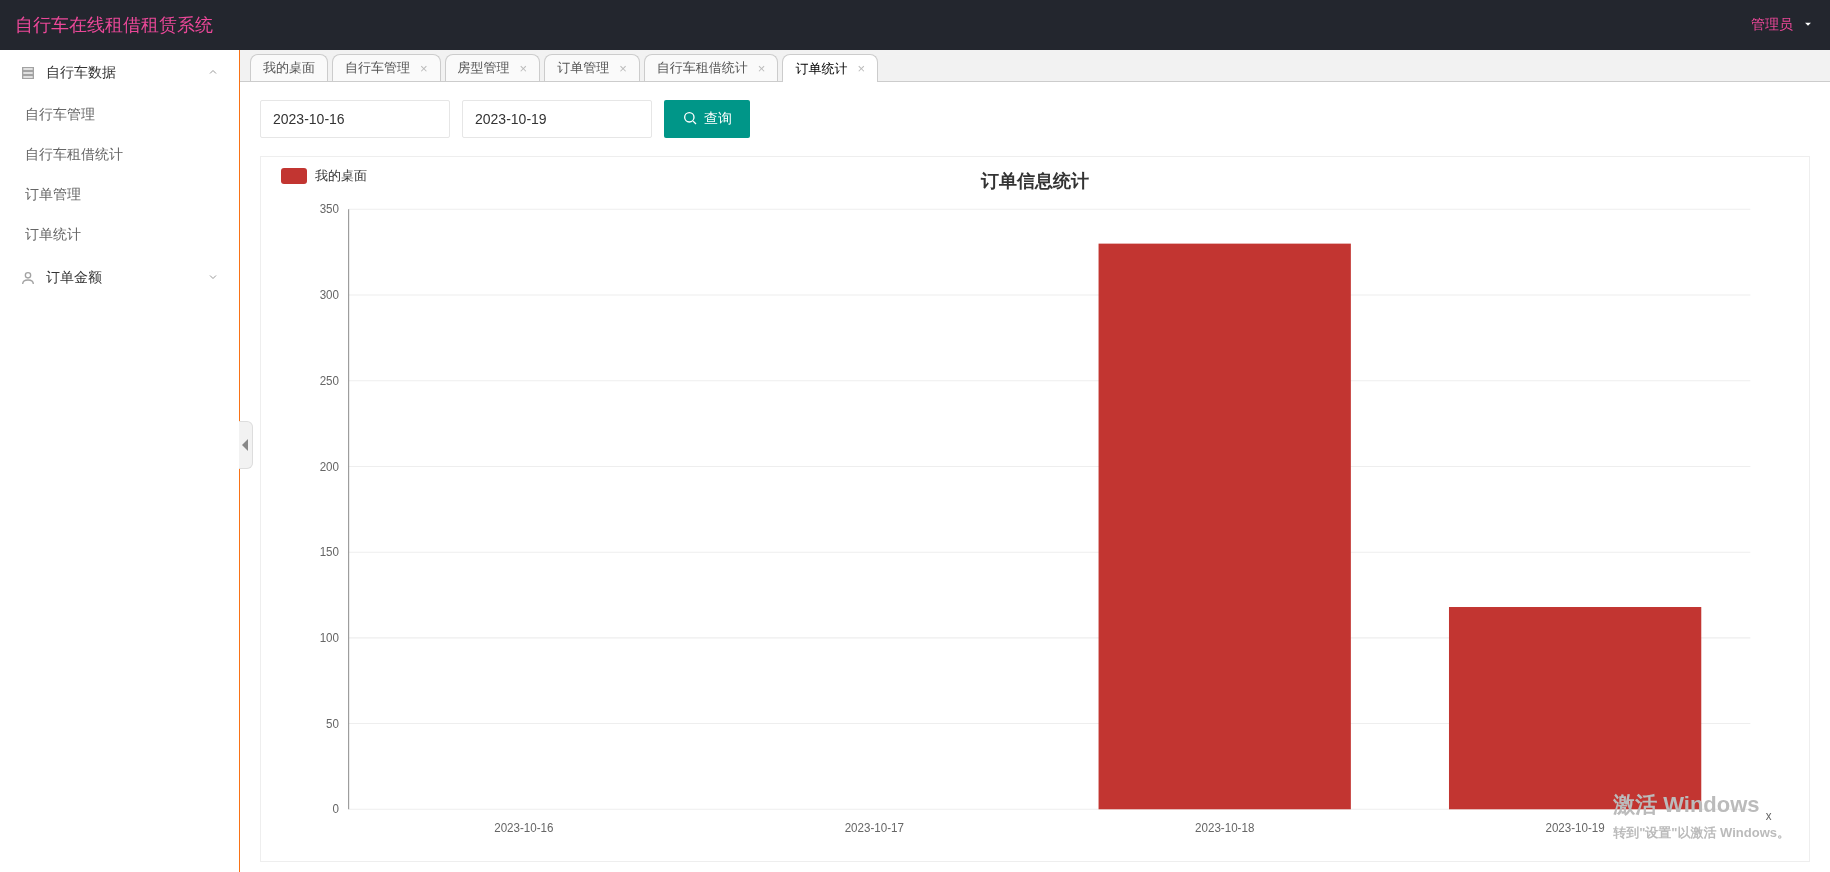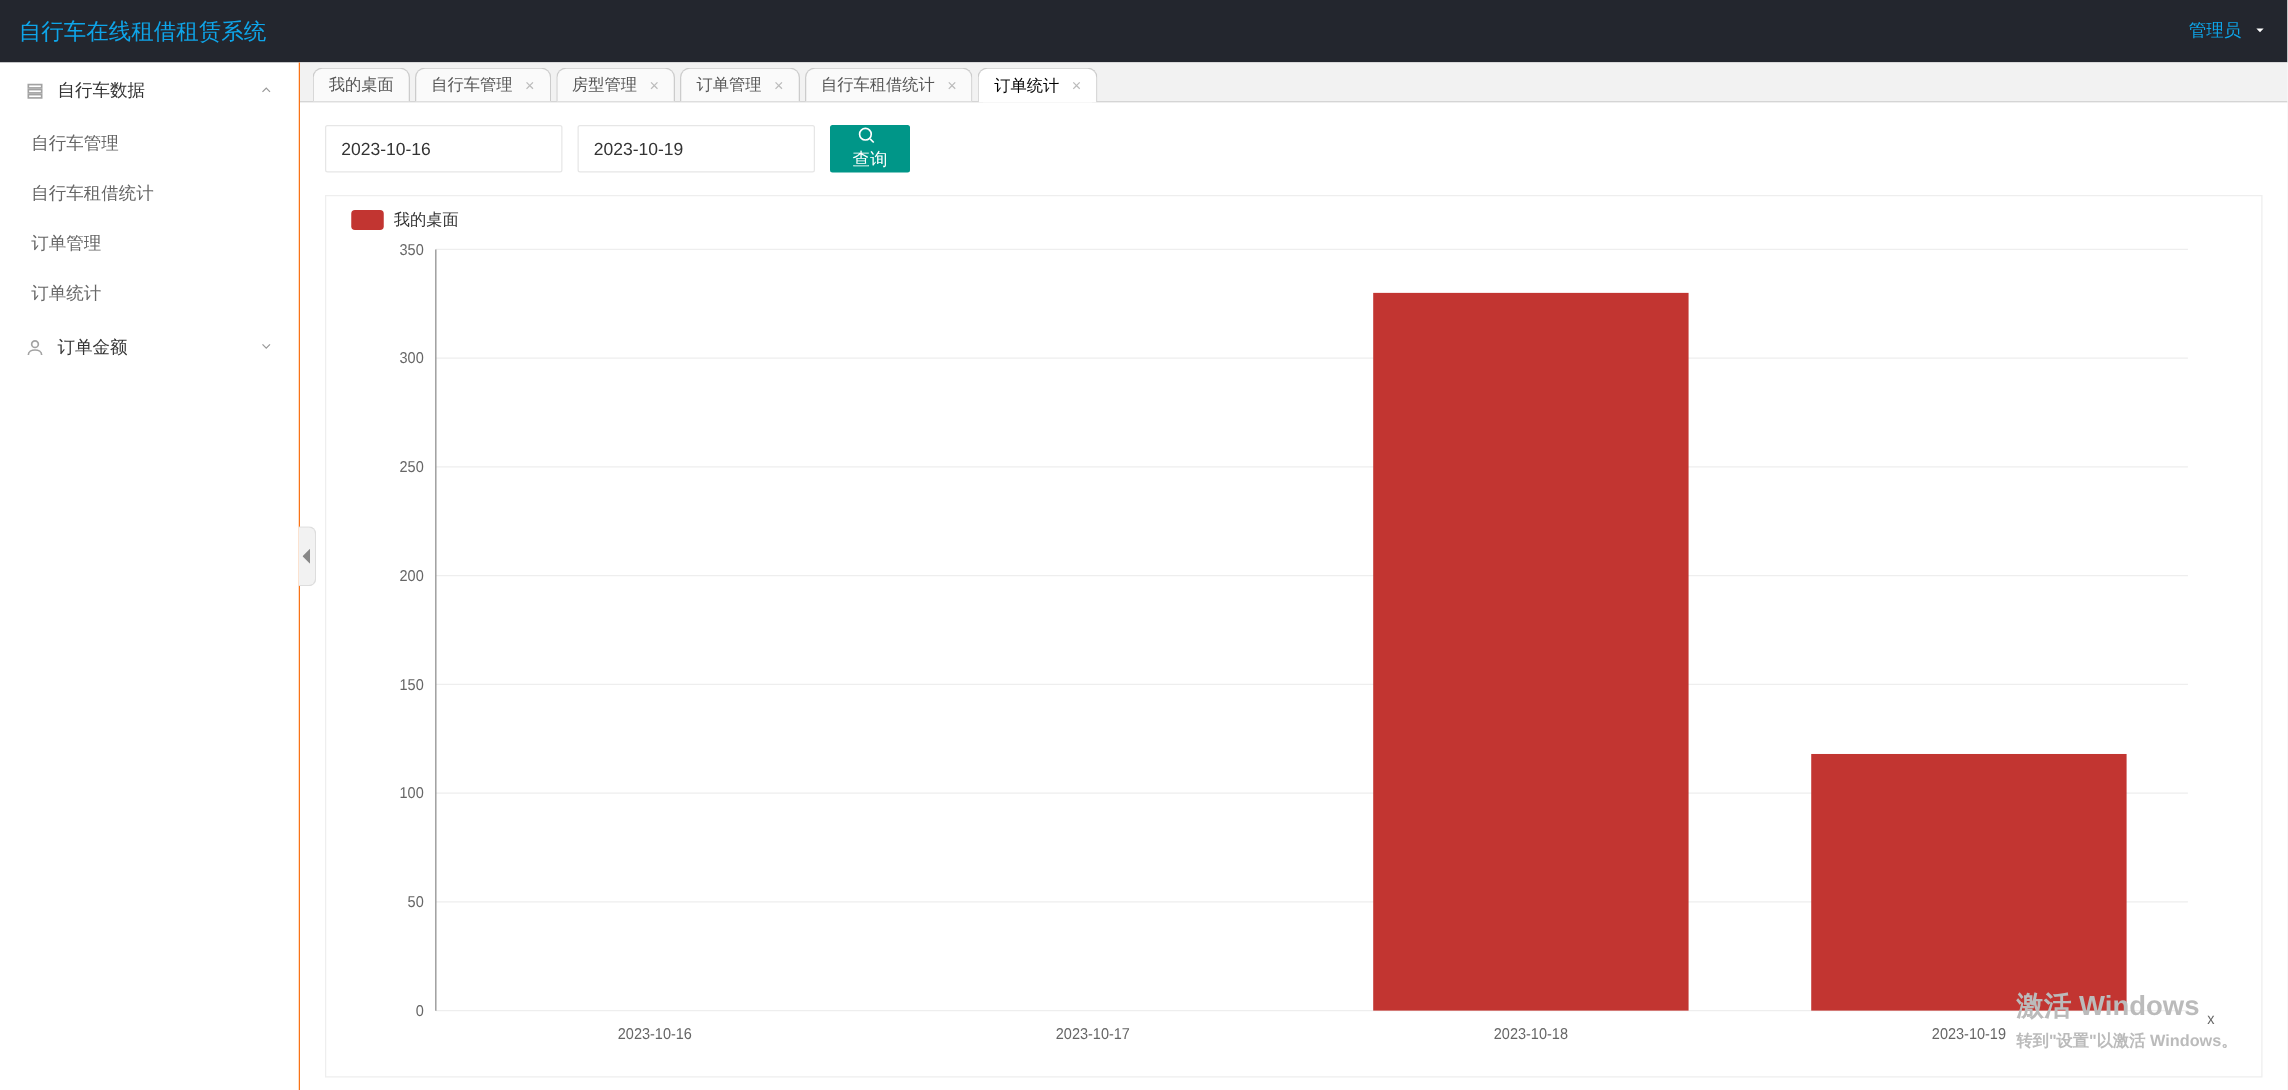--- a/index.html
+++ b/index.html
@@ -6,21 +6,21 @@
     body {
       font-family: "Microsoft YaHei", "Helvetica Neue", Helvetica, Arial, sans-serif;
       font-size: 14px;
       color: #333;
       background: #f2f2f2;
       overflow: hidden;
     }
     .header {
       height: 50px;
       background: #23262e;
-      color: #0ea5e9;
+      color: #ec4899;
       display: flex;
       align-items: center;
       justify-content: space-between;
       padding: 0 15px;
     }
     .header-title { font-size: 18px; }
     .header-user { display: flex; align-items: center; cursor: pointer; justify-content: flex-end; }
     .header-user .chevron { margin-left: 8px; }
     .chevron-down-svg { width: 14px; height: 14px; fill: #fff; }
 
@@ -147,21 +147,21 @@
     .btn {
       height: 38px;
       padding: 0 18px;
       border: none;
       border-radius: 2px;
       cursor: pointer;
       display: inline-flex;
       align-items: center;
       font-size: 14px;
     }
-    .btn-primary { background: #009688; color: #fff; flex-direction: column; }
+    .btn-primary { background: #009688; color: #fff; }
     .btn svg { width: 16px; height: 16px; margin-right: 6px; }
 
     .chart-card {
       flex: 1;
       border: 1px solid #eee;
       padding: 10px 20px 0 20px;
       display: flex;
       flex-direction: column;
       min-height: 0;
     }
@@ -299,20 +299,21 @@
           </span>
           <span>查询</span>
         </button>
       </div>
 
       <div class="chart-card">
         <div class="legend-row">
           <span class="legend-swatch" id="legend-swatch" style="background: rgb(194, 53, 49);"></span>
           <span class="legend-text">我的桌面</span>
         </div>
+        <div class="chart-title">订单信息统计</div>
         <div class="chart-svg-wrap">
           <svg id="chart-svg" width="100%" height="100%" preserveAspectRatio="none" viewBox="0 0 1560 640">
               <g class="axis">
                 <line x1="70" y1="590" x2="1520" y2="590" stroke="#eee" stroke-width="1"></line>
                 <text x="60" y="594" text-anchor="end">0</text>
                 <line x1="70" y1="507.14285714285717" x2="1520" y2="507.14285714285717" stroke="#eee" stroke-width="1"></line>
                 <text x="60" y="511.14285714285717" text-anchor="end">50</text>
                 <line x1="70" y1="424.28571428571433" x2="1520" y2="424.28571428571433" stroke="#eee" stroke-width="1"></line>
                 <text x="60" y="428.28571428571433" text-anchor="end">100</text>
                 <line x1="70" y1="341.42857142857144" x2="1520" y2="341.42857142857144" stroke="#eee" stroke-width="1"></line>

